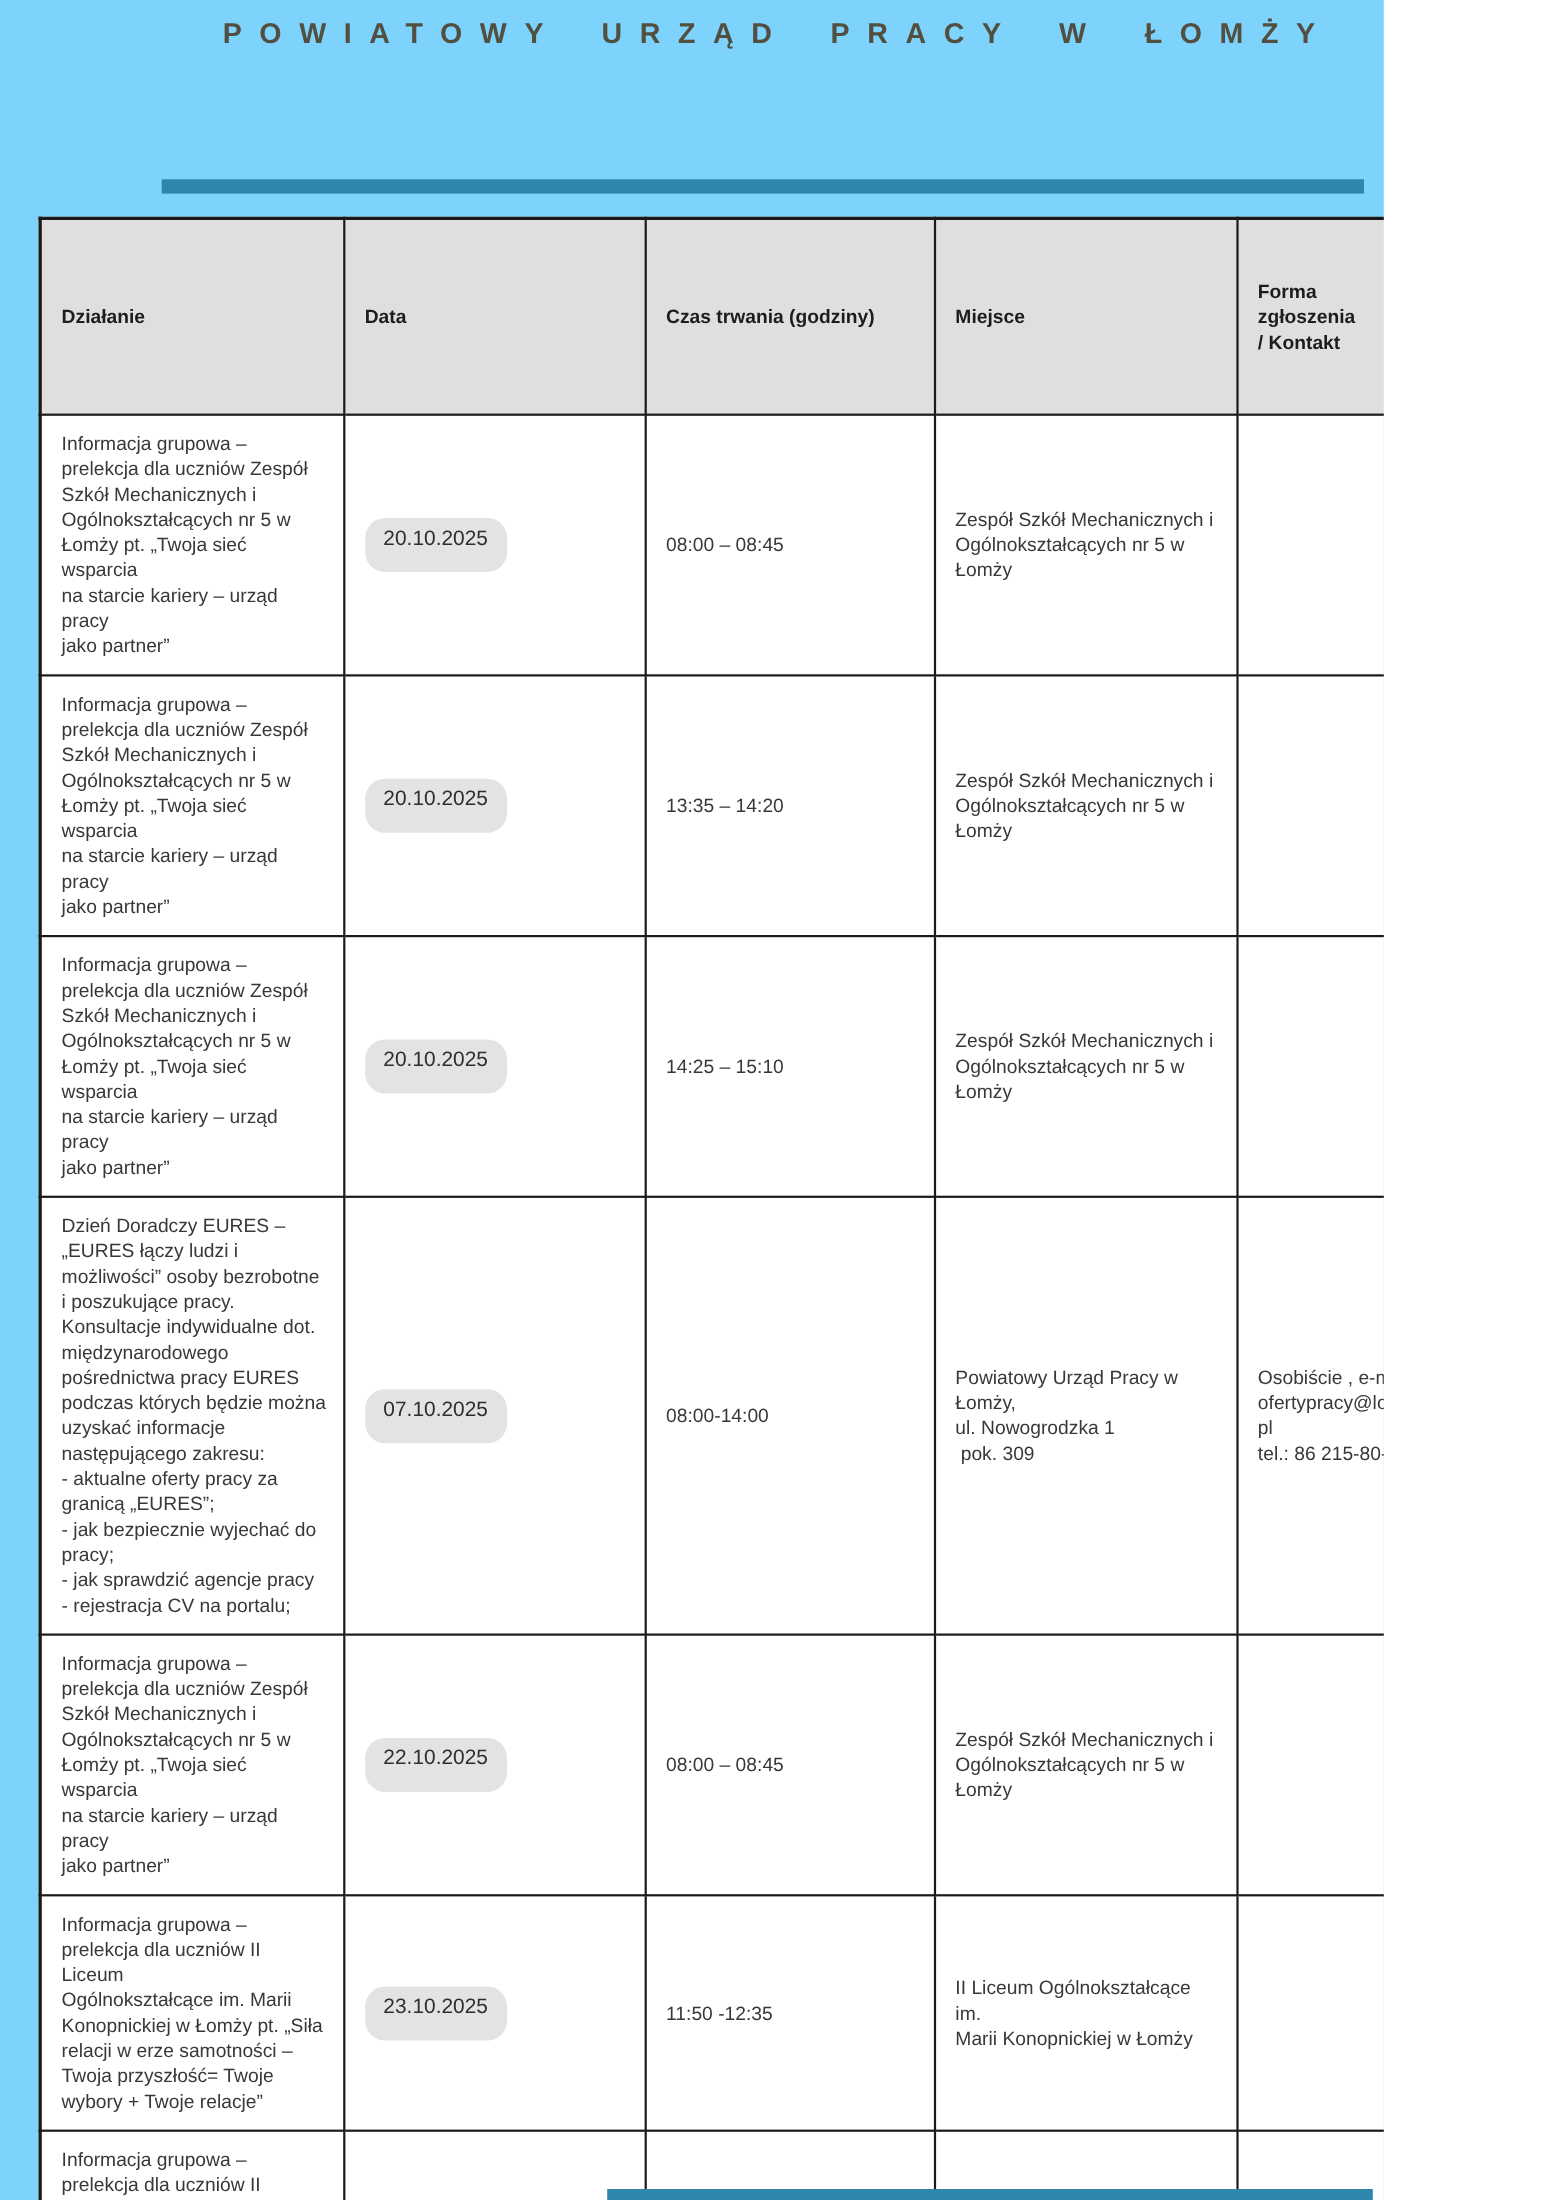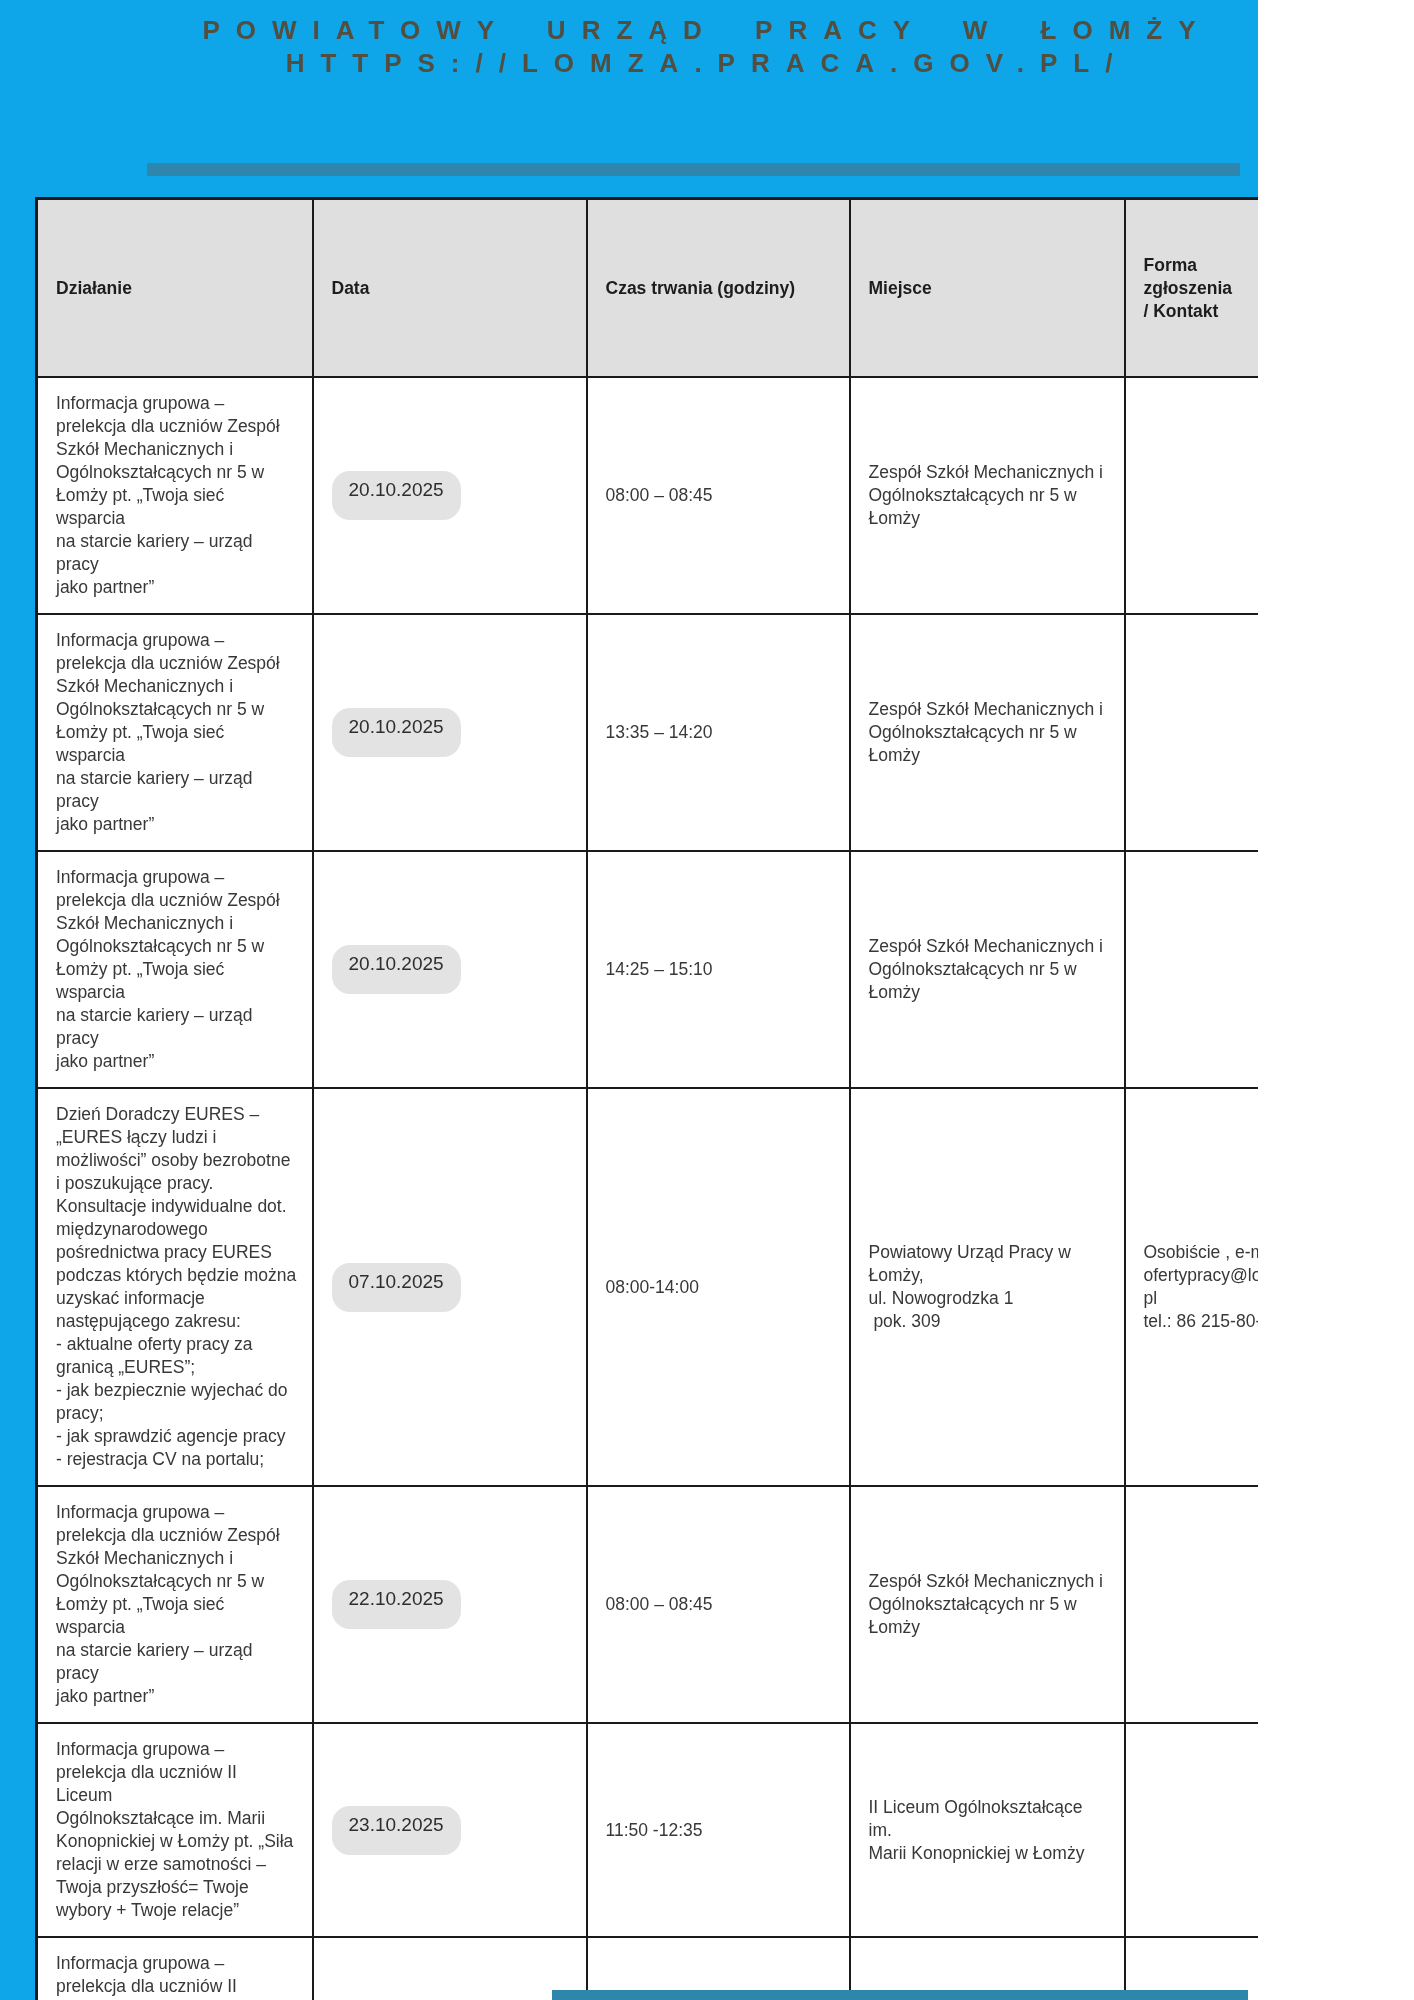--- a/index.html
+++ b/index.html
@@ -1,19 +1,19 @@
 <!DOCTYPE html>
 <html lang="pl"><head>
 <meta charset="utf-8">
 <style>
   html,body{margin:0;padding:0;}
   .page{
     position:relative;
     width:1258px;height:2000px;
-    background:#0ea5e9;
+    background:#7dd3fc;
     overflow:hidden;
     font-family:"Liberation Sans", sans-serif;
     color:#383838;
   }
   
   .top-header{
     position:absolute;top:14px;left:0;width:1414px;
     text-align:center;
     font-weight:bold;
     font-size:26px;
@@ -86,21 +86,20 @@
   }
   td.cell-czas{font-size:18px;white-space:nowrap;}
 </style>
 </head>
 <body>
 
 <div class="page">
 
   <div class="top-header">
     <div>POWIATOWY URZĄD PRACY W ŁOMŻY</div>
-    <div>HTTPS://LOMZA.PRACA.GOV.PL/</div>
   </div>
 
   <div class="accent-bar"></div>
 
   <table class="schedule">
     <colgroup>
       <col class="c1">
         <col class="c2">
         <col class="c3">
         <col class="c4">

